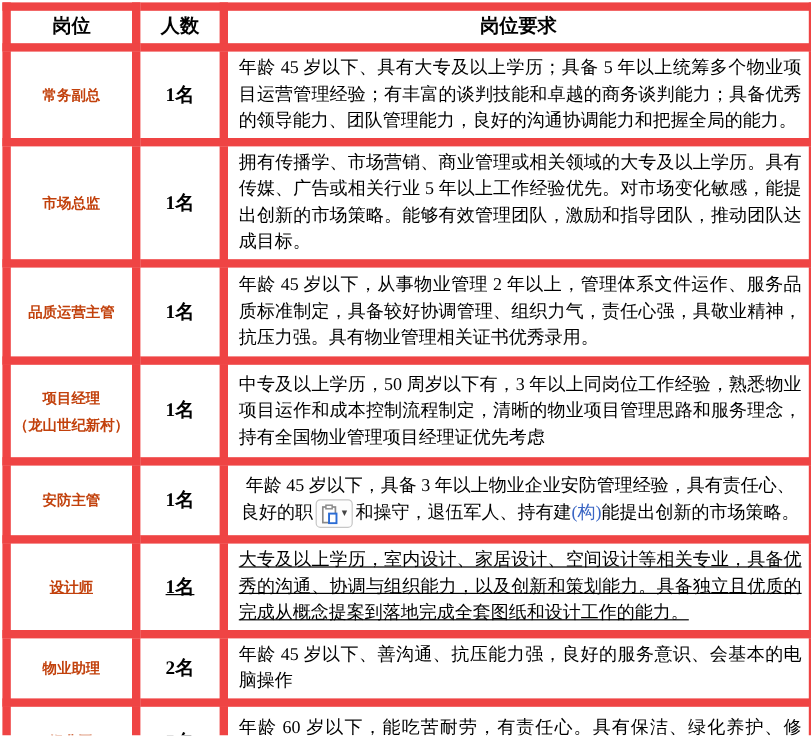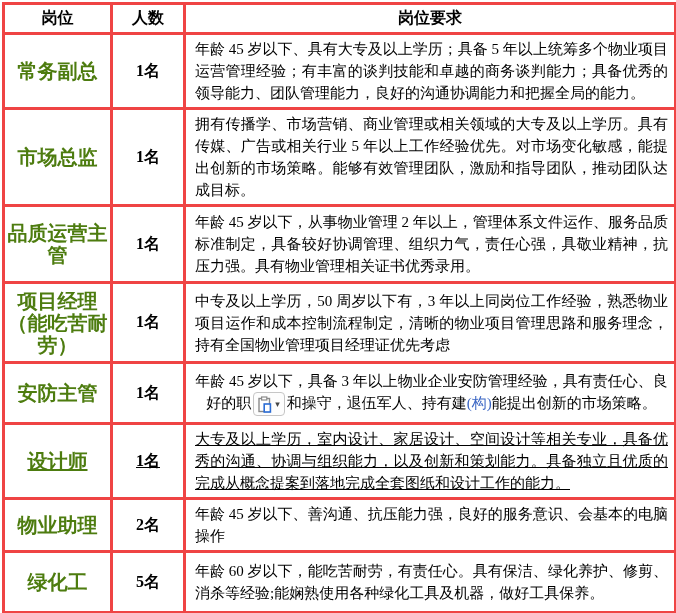--- a/index.html
+++ b/index.html
@@ -19,36 +19,36 @@
   table.jobs {
     border-collapse: collapse;
     table-layout: fixed;
     width: 672px;
     border: 2px solid #000000;
   }
   table.jobs col.c-pos { width: 108px; }
   table.jobs col.c-cnt { width: 73px; }
   table.jobs col.c-req { width: 491px; }
   table.jobs th, table.jobs td {
-    border: 3px solid #ef4444;
+    border: 7px solid #ef4444;
     vertical-align: middle;
     overflow: hidden;
   }
   th.hdr {
     font-size: 16px;
     font-weight: 700;
     color: #000000;
     text-align: center;
     height: 25px;
     padding: 1px 2px;
   }
   td.pos {
-    font-size: 20px;
+    font-size: 12px;
     font-weight: 700;
-    color: #4d7c0f;
+    color: #c2410c;
     text-align: center;
     white-space: pre-line;
     padding: 2px 2px;
     line-height: 22px;
   }
   td.cnt {
     font-size: 16px;
     font-weight: 700;
     color: #000000;
     text-align: center;
@@ -122,21 +122,21 @@
     </tr>
 
     <tr class="r3">
       <td class="pos">品质运营主管</td>
       <td class="cnt">1名</td>
       <td class="req">年龄 45 岁以下，从事物业管理 2 年以上，管理体系文件运作、服务品质标准制定，具备较好协调管理、组织力气，责任心强，具敬业精神，抗压力强。具有物业管理相关证书优秀录用。</td>
     </tr>
 
     <tr class="r4">
       <td class="pos">项目经理
-（能吃苦耐劳）</td>
+（龙山世纪新村）</td>
       <td class="cnt">1名</td>
       <td class="req">中专及以上学历，50 周岁以下有，3 年以上同岗位工作经验，熟悉物业项目运作和成本控制流程制定，清晰的物业项目管理思路和服务理念，持有全国物业管理项目经理证优先考虑</td>
     </tr>
 
     <tr class="r5">
       <td class="pos">安防主管</td>
       <td class="cnt">1名</td>
       <td class="req">
         <span>年龄 45 岁以下，具备 3 年以上物业企业安防管理经验，具有责任心、良好的职</span><span class="paste-btn">
               <svg width="14" height="17" viewBox="0 0 14 17">

